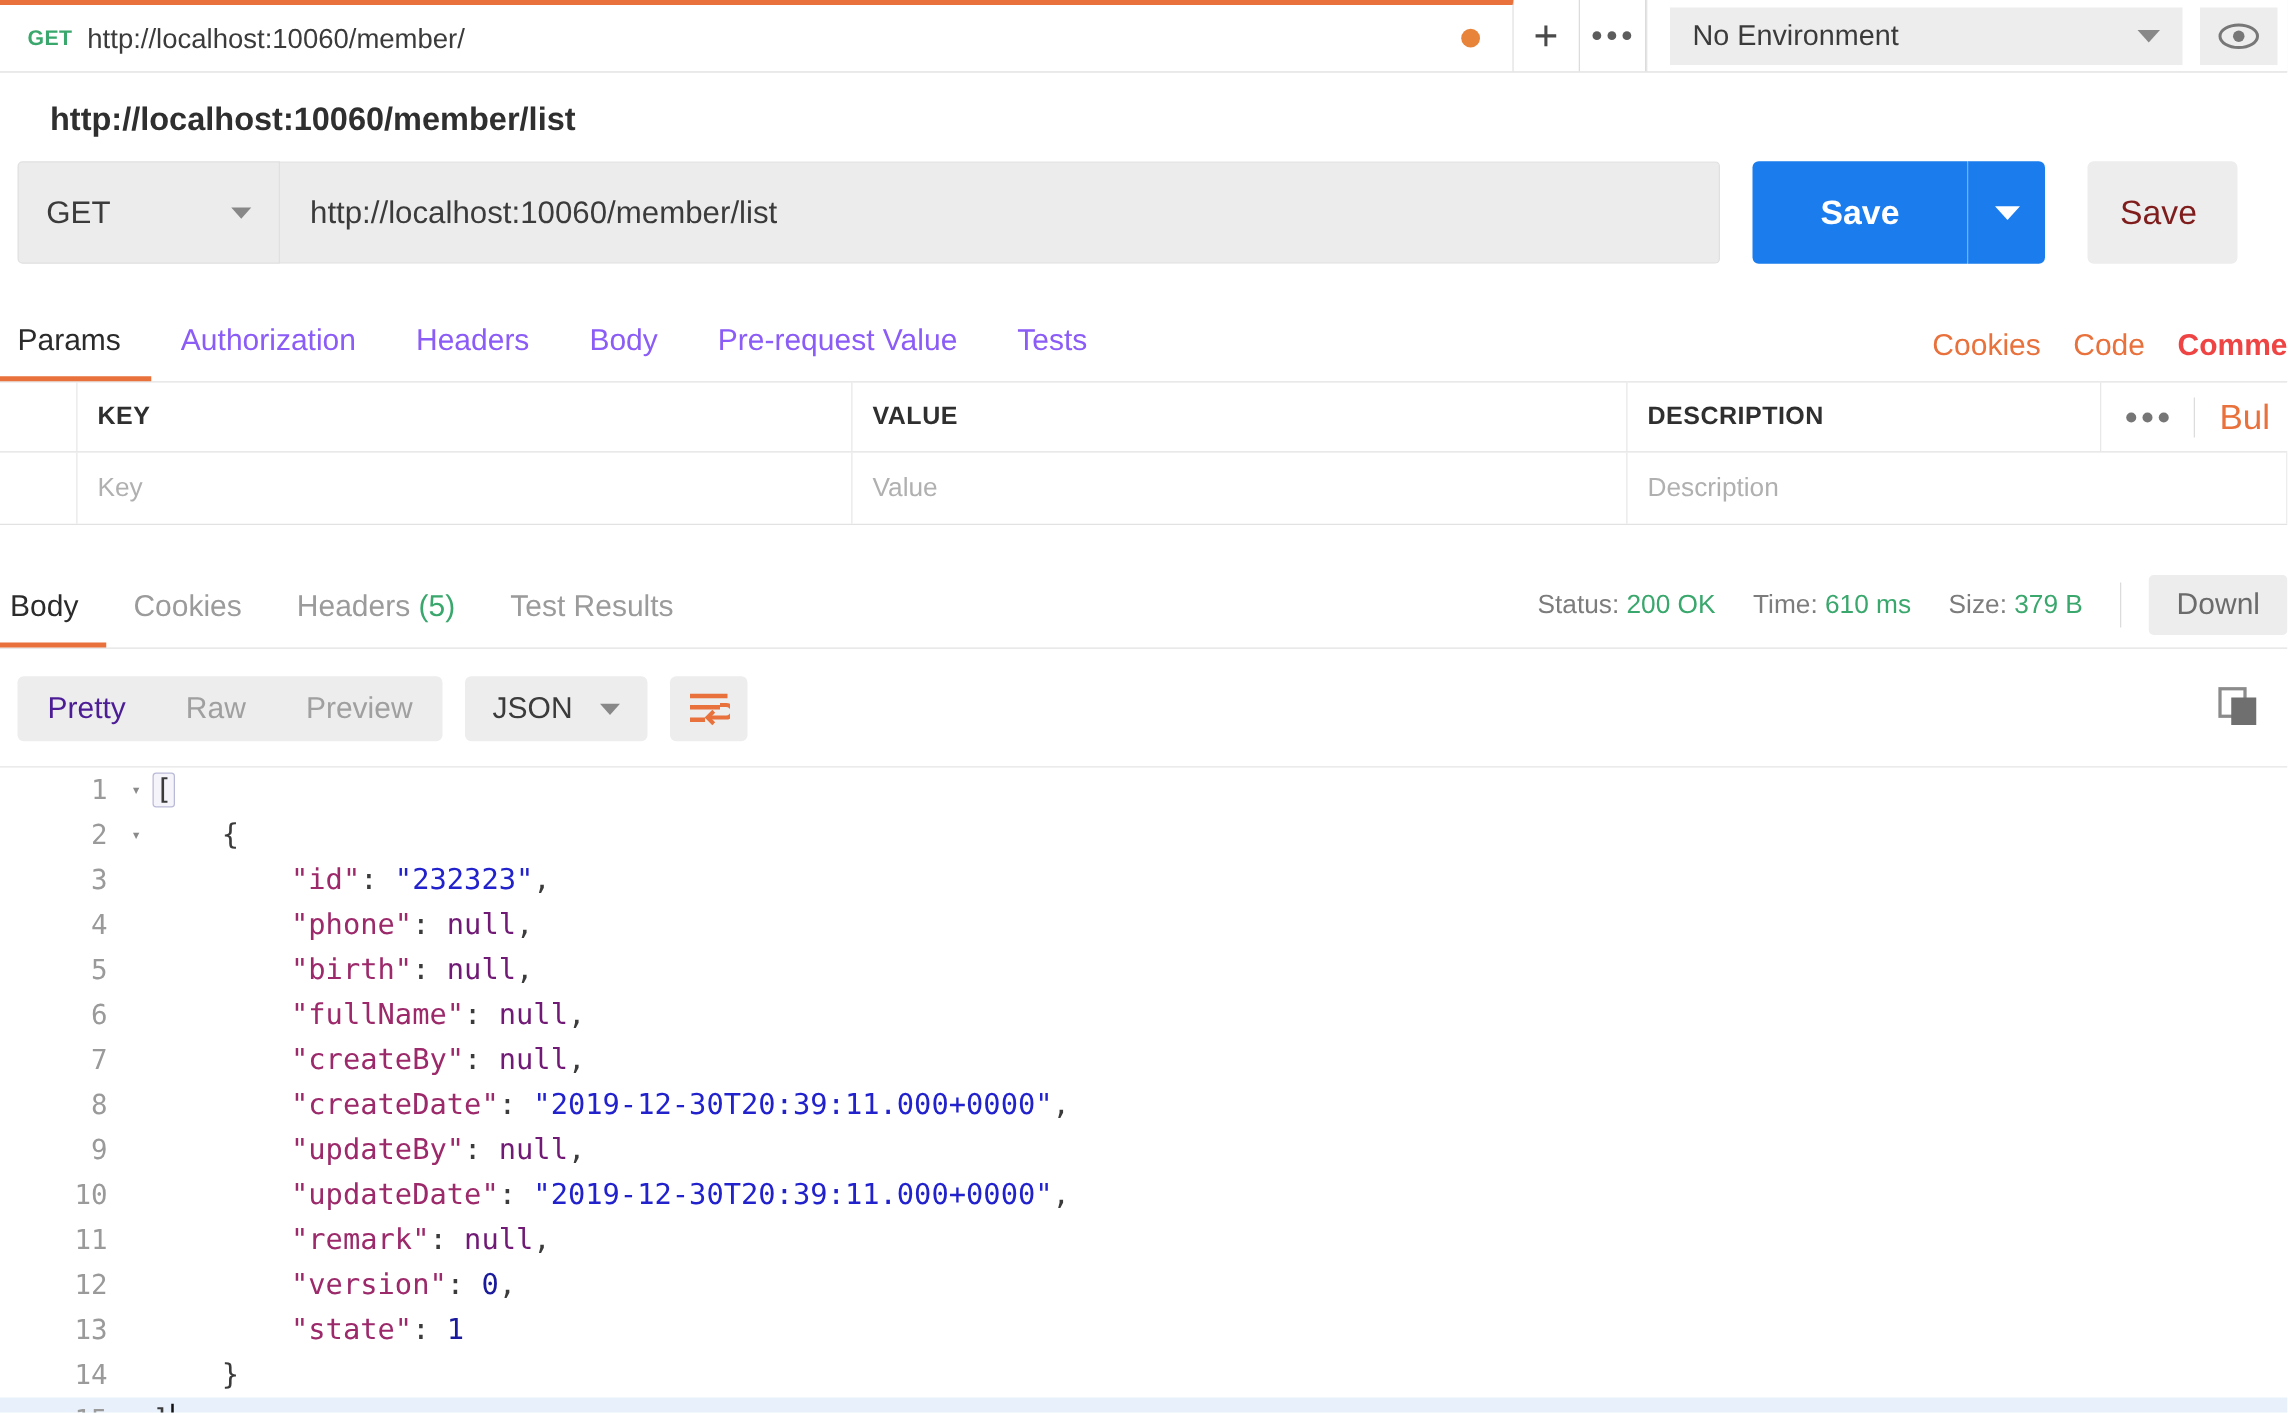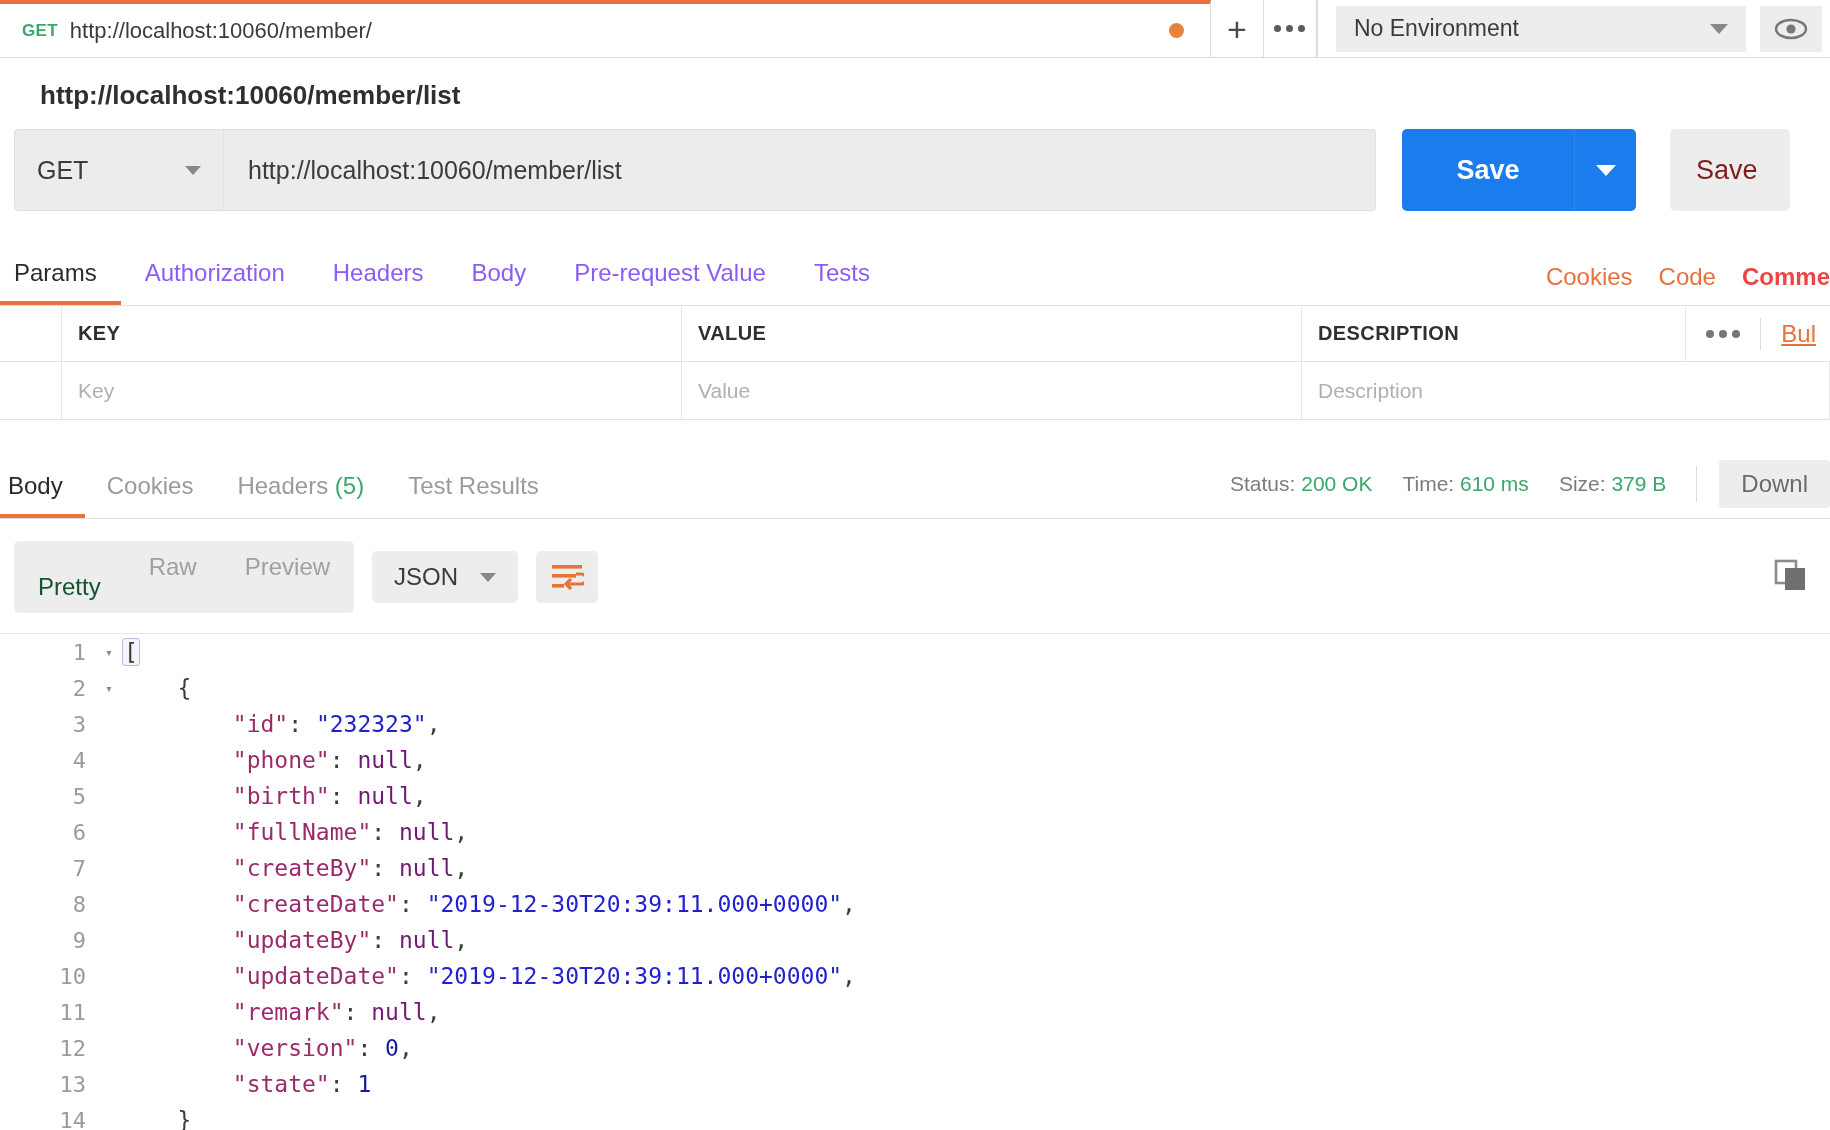--- a/index.html
+++ b/index.html
@@ -145,21 +145,21 @@
     border-right: 1px solid #e8e8e8; font-size: 21px;
   }
   .prow.head .pcell { font-weight: bold; color: #2f2f2f; letter-spacing: .4px; font-size: 20px; }
   .pcell.key { width: 620px; }
   .pcell.value { width: 620px; }
   .pcell.desc { flex: 1; }
   .pcell.ph { color: #b0b0b0; }
   .ptools { display: flex; align-items: center; gap: 20px; padding: 0 14px 0 20px; }
   .ptools .dots-g i { background: #767676; width: 8px; height: 8px; }
   .ptools .divider { width: 1px; height: 32px; background: #dcdcdc; }
-  .bulk { color: #e8713c; font-size: 24px; white-space: nowrap; text-decoration: underline; }
+  .bulk { color: #e8713c; font-size: 28px; white-space: nowrap; }
   .prow.inputs { border-bottom: 1px solid #e2e2e2; height: 58px; }
 
   
   .resp-bar {
     display: flex; align-items: flex-end; justify-content: space-between;
     border-bottom: 1px solid #e2e2e2; margin-top: 22px; padding-top: 18px;
   }
   .rb-left { display: flex; align-items: flex-end; }
   .rb-tab {
     font-size: 24px; color: #9b9b9b; padding: 0 22px 14px 22px;
@@ -174,21 +174,21 @@
   .vdiv { width: 1px; height: 36px; background: #dcdcdc; margin: 0 22px 0 0; }
   .dl-btn {
     background: #ededed; border-radius: 4px; padding: 10px 22px;
     font-size: 24px; color: #6b6b6b; white-space: nowrap;
   }
 
   
   .view-row { display: flex; align-items: center; padding: 22px 0 20px 14px; gap: 18px; }
   .seg { display: flex; background: #ededed; border-radius: 5px; overflow: hidden; }
   .seg div { padding: 12px 24px; font-size: 24px; color: #a0a0a0; }
-  .seg div.active { color: #14532d; margin-top: 20px; }
+  .seg div.active { color: #4c1d95; }
   .fmt {
     background: #ededed; border-radius: 5px; padding: 12px 22px;
     display: flex; align-items: center; gap: 22px; font-size: 24px; color: #3b3b3b;
   }
   .wrap-btn {
     background: #ededed; border-radius: 5px; width: 62px; height: 52px;
     display: flex; align-items: center; justify-content: center;
   }
   .copy-btn { margin-left: auto; margin-right: 22px; }
 

